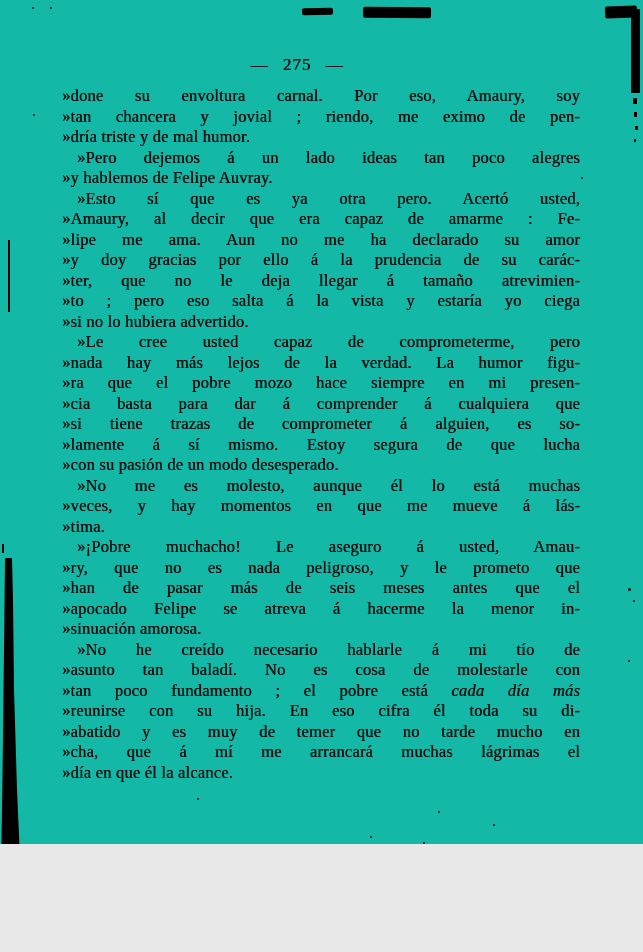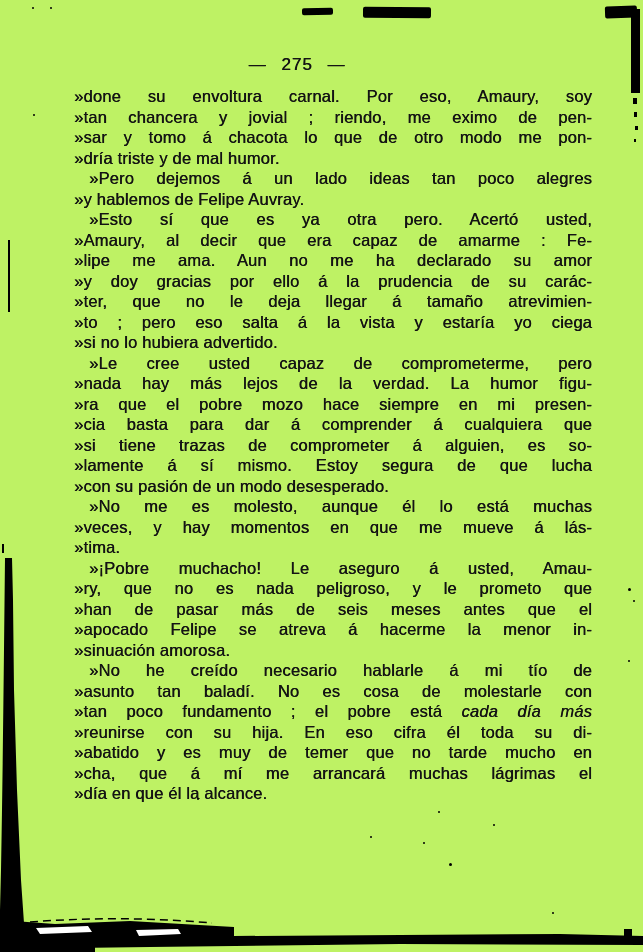--- a/index.html
+++ b/index.html
@@ -1,22 +1,22 @@
 <!DOCTYPE html>
 <html><head>
 <meta charset="utf-8">
 <style>
   html, body { margin: 0; padding: 0; background: #e8e8e8; }
   .page {
     position: relative;
     width: 643px;
-    height: 952px;
-    background: #bef264;
+    height: 844px;
+    background: #14b8a6;
     overflow: hidden;
-    font-family: Liberation Sans, sans-serif;
+    font-family: Liberation Serif, serif;
     color: #141414;
   }
   .header {
     position: absolute;
     top: 55px;
     left: 62px;
     width: 470px;
     text-align: center;
     font-size: 17px;
     word-spacing: 9px;
@@ -24,21 +24,20 @@
     text-shadow: 0.4px 0 0 currentColor;
   }
   .text {
     position: absolute;
     top: 86px;
     left: 62px;
     width: 518px;
     font-size: 16.5px;
     letter-spacing: 0.2px;
     text-shadow: 0.4px 0 0 currentColor;
-    margin-left: 12px;
   }
   .line {
     height: 20.5px;
     line-height: 20.5px;
     text-align: justify;
     text-align-last: justify;
     white-space: normal;
     overflow: visible;
   }
   .line.pend { text-align-last: left; }
@@ -51,21 +50,20 @@
 </head>
 <body>
 
 <div class="page">
 
   <div class="header">— 275 —</div>
 
   <div class="text">
       <div class="line">»done su envoltura carnal. Por eso, Amaury, soy</div>
       <div class="line">»tan chancera y jovial ; riendo, me eximo de pen-</div>
-      <div class="line">»sar y tomo á chacota lo que de otro modo me pon-</div>
       <div class="line pend">»dría triste y de mal humor.</div>
       <div class="line pfirst">»Pero dejemos á un lado ideas tan poco alegres</div>
       <div class="line pend">»y hablemos de Felipe Auvray.</div>
       <div class="line pfirst">»Esto sí que es ya otra pero. Acertó usted,</div>
       <div class="line">»Amaury, al decir que era capaz de amarme : Fe-</div>
       <div class="line">»lipe me ama. Aun no me ha declarado su amor</div>
       <div class="line">»y doy gracias por ello á la prudencia de su carác-</div>
       <div class="line">»ter, que no le deja llegar á tamaño atrevimien-</div>
       <div class="line">»to ; pero eso salta á la vista y estaría yo ciega</div>
       <div class="line pend">»si no lo hubiera advertido.</div>

